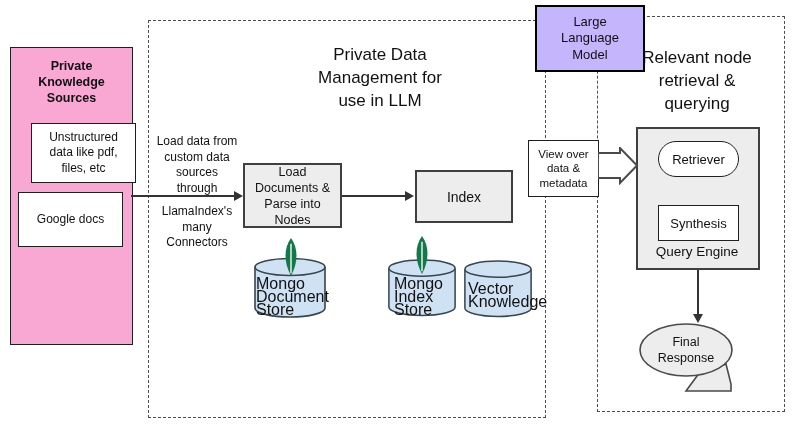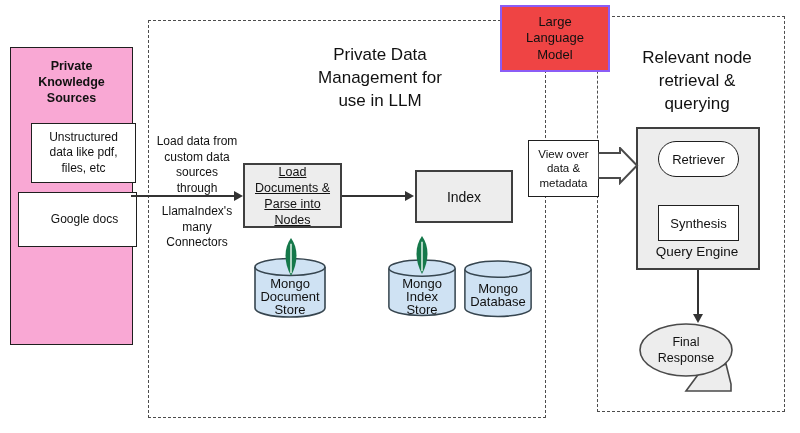--- a/index.html
+++ b/index.html
@@ -11,51 +11,51 @@
   .dashed{border:1.5px dashed #4d4d4d;z-index:1;}
   .ctr{display:flex;align-items:center;justify-content:center;text-align:center;}
   .panel{background:#f9a8d4;border:1.5px solid #1f1f1f;z-index:2;}
   .whitebox{background:#ffffff;border:1.5px solid #1f1f1f;z-index:3;}
   .graybox{background:#ededed;border:2px solid #3f3f3f;z-index:3;}
   .title{font-size:17px;line-height:23px;text-align:center;z-index:2;}
   .note{font-size:12px;line-height:15.5px;text-align:center;z-index:2;}
   .line{background:#333;z-index:4;}
   .ah-right{width:0;height:0;border-top:5.5px solid transparent;border-bottom:5.5px solid transparent;border-left:9px solid #333;z-index:4;}
   .ah-down{width:0;height:0;border-left:5.5px solid transparent;border-right:5.5px solid transparent;border-top:9px solid #333;z-index:4;}
-  .cyltext{font-size:13px;line-height:13px;text-align:center;z-index:5;}
+  .cyltext{font-size:16px;line-height:13px;text-align:left;z-index:5;}
   svg{display:block;}
 </style>
 </head>
 <body>
 
 <div id="canvas">
 
   <div class="abs dashed" style="left:148px;top:20px;width:396px;height:396px;"></div>
   <div class="abs dashed" style="left:597px;top:16px;width:186px;height:394px;"></div>
 
   <div class="abs panel" style="left:10px;top:47px;width:121px;height:296px;">
     <div class="abs" style="left:8px;top:10px;width:105px;font-weight:bold;font-size:12.5px;line-height:16px;text-align:center;">Private Knowledge Sources</div>
     <div class="abs whitebox ctr" style="left:7px;top:75px;width:103px;height:58px;margin-left:13px;">
       <div style="font-size:12px;line-height:15.5px;width:95px;">Unstructured data like pdf, files, etc</div>
     </div>
-    <div class="abs whitebox ctr" style="left:7px;top:144px;width:103px;height:53px;padding-left:14px;">
+    <div class="abs whitebox ctr" style="left:7px;top:144px;width:103px;height:53px;">
       <div style="font-size:12px;line-height:15.5px;width:95px;">Google docs</div>
     </div>
   </div>
 
   <div class="abs title" style="left:310px;top:43px;width:140px;">Private Data Management for use in LLM</div>
 
   <div class="abs note" style="left:156px;top:204px;width:82px;">LlamaIndex's many Connectors</div>
   <div class="abs note" style="left:156px;top:134px;width:82px;">Load data from custom data sources through</div>
 
   <div class="abs line" style="left:131px;top:195px;width:103px;height:2px;"></div>
   <div class="abs ah-right" style="left:234px;top:190.5px;"></div>
 
   <div class="abs graybox ctr" style="left:243px;top:163px;width:95px;height:61px;">
-    <div style="font-size:12.5px;line-height:16px;width:78px;text-decoration:underline;">Load Documents &amp; Parse into Nodes</div>
+    <div style="font-size:12.5px;line-height:16px;width:78px;">Load Documents &amp; Parse into Nodes</div>
   </div>
 
   <div class="abs line" style="left:342px;top:195px;width:63px;height:2px;"></div>
   <div class="abs ah-right" style="left:405px;top:190.5px;"></div>
 
   <div class="abs graybox ctr" style="left:415px;top:170px;width:94px;height:49px;">
     <div style="font-size:14px;">Index</div>
   </div>
 
   <div class="abs" style="left:253px;top:257px;z-index:4;">
@@ -85,23 +85,23 @@
   </div>
   <div class="abs" style="left:410px;top:234px;z-index:5;">
     <svg width="24" height="43" viewBox="0 0 24 44">
       <path d="M12,2 C19.5,12 19.5,27 12,41 C4.5,27 4.5,12 12,2 Z" fill="#15784a"></path>
       <path d="M12,8 L12,38" stroke="#d9efe3" stroke-width="1.6"></path>
     </svg>
   </div>
 
   <div class="abs cyltext" style="left:256px;top:277px;width:68px;">Mongo Document Store</div>
   <div class="abs cyltext" style="left:394px;top:277px;width:56px;">Mongo Index Store</div>
-  <div class="abs cyltext" style="left:468px;top:282px;width:60px;">Mongo Database</div>
+  <div class="abs cyltext" style="left:468px;top:282px;width:60px;">Vector Knowledge</div>
 
-  <div class="abs ctr" style="left:500px;top:5px;width:106px;height:63px;background:#ef4444;border:2px solid #8b5cf6;z-index:3;">
+  <div class="abs ctr" style="left:535px;top:5px;width:106px;height:63px;background:#c4b5fd;border:2px solid #000000;z-index:3;">
     <div style="font-size:13px;line-height:16.5px;width:88px;text-align:center;">Large Language Model</div>
   </div>
 
   <div class="abs whitebox ctr" style="left:528px;top:140px;width:69px;height:55px;">
     <div style="font-size:11.5px;line-height:14.5px;width:64px;">View over data &amp; metadata</div>
   </div>
 
   <div class="abs" style="left:598px;top:147px;z-index:4;">
     <svg width="41" height="38" viewBox="0 0 41 38">
       <polygon points="0,6 22,6 22,1 39,18.5 22,36 22,31 0,31" fill="#ffffff" stroke="#4a4a4a" stroke-width="2" stroke-linejoin="miter"></polygon>

